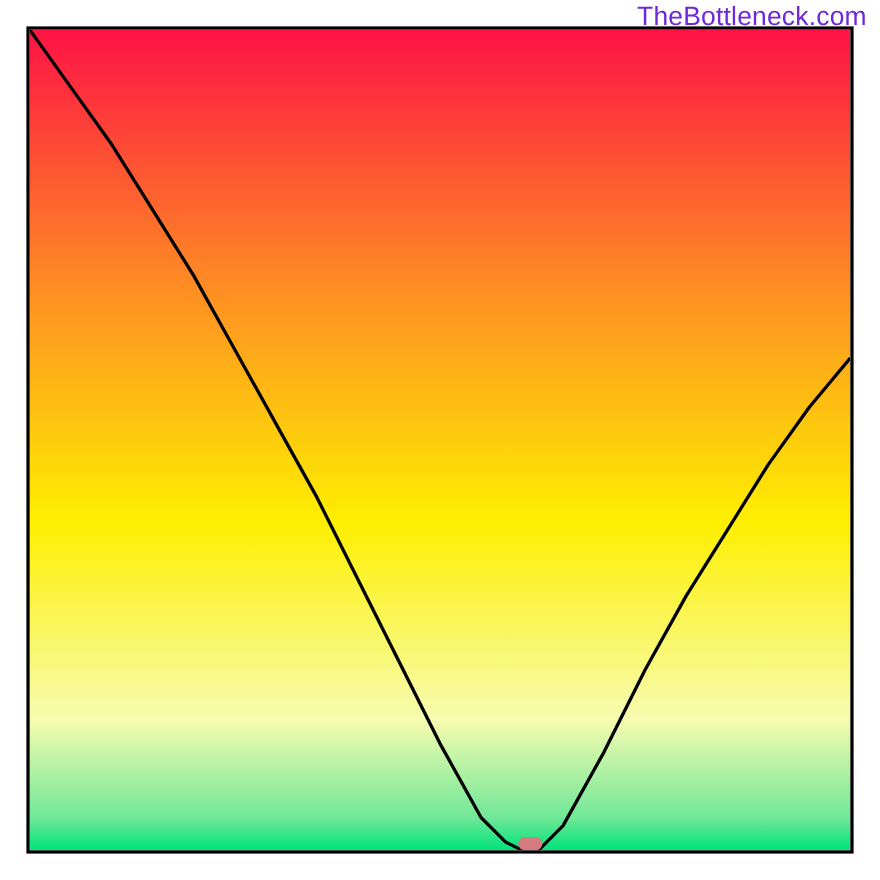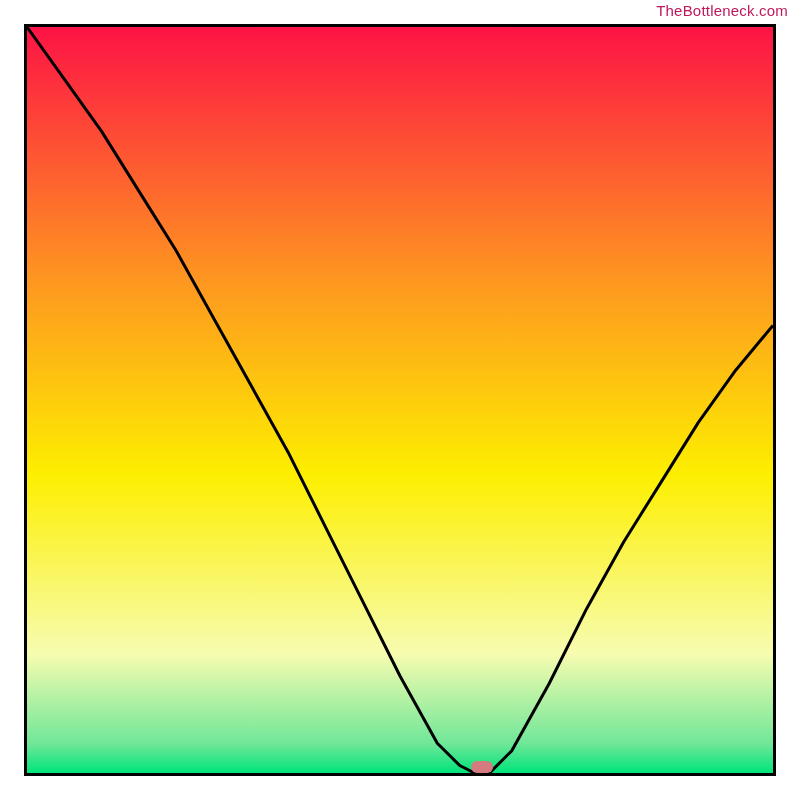--- a/index.html
+++ b/index.html
@@ -10,22 +10,22 @@
   }
   .container {
     width: 800px;
     height: 800px;
     position: relative;
   }
   .watermark {
     position: absolute;
     top: 2px;
     right: 12px;
-    color: #be185d;
-    font-size: 15px;
+    color: #6d28d9;
+    font-size: 24px;
     font-weight: 500;
     letter-spacing: 0.2px;
     z-index: 10;
   }
   .plot-frame {
     position: absolute;
     left: 24px;
     top: 24px;
     width: 752px;
     height: 752px;

